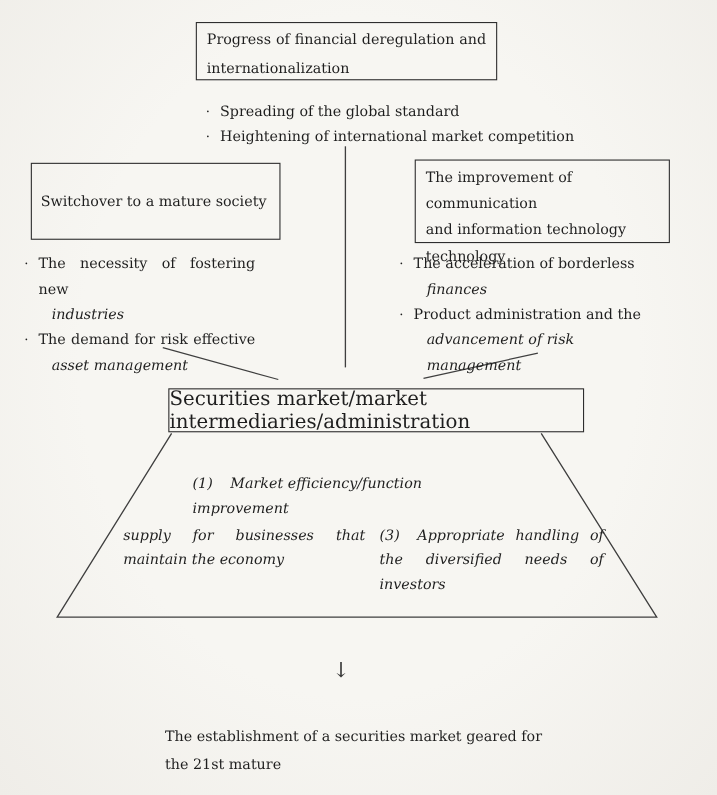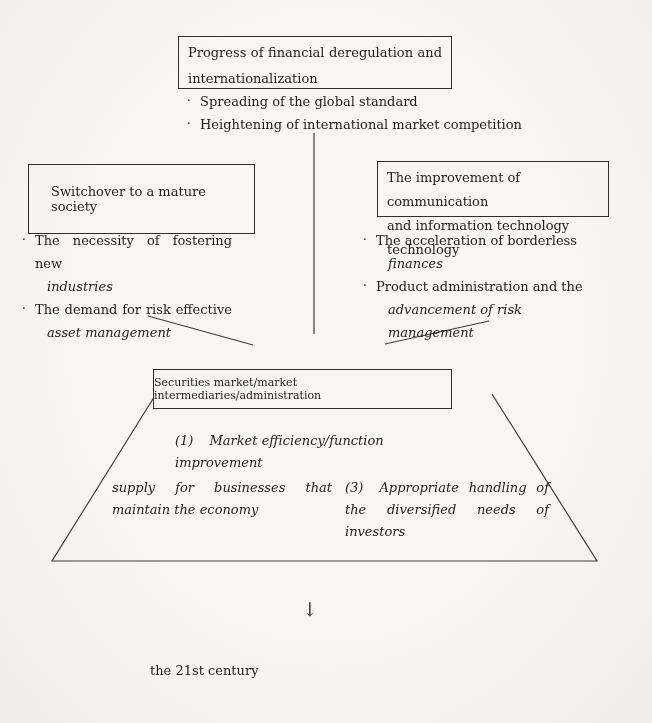--- a/index.html
+++ b/index.html
@@ -10,43 +10,42 @@
     font-family:"DejaVu Serif", serif;
     color:#1e1e1e;
     font-size:13px;
     overflow:hidden;
   }
   .abs{position:absolute;}
   .box{
     position:absolute;
     border:1px solid #2e2e2e;
     box-sizing:border-box;
-    margin-top:16px;
   }
   .stretch{text-align:justify;text-align-last:justify;}
   .lines-svg{position:absolute;left:0;top:0;pointer-events:none;}
   .line-row{line-height:26px;}
   
   .top-box{left:178px;top:20px;width:274px;height:53px;padding:3px 9px;}
   
   .top-bullets{left:187px;top:90px;line-height:23px;}
   .bullet-item{display:grid;grid-template-columns:13px auto;}
   .dot{font-size:12px;}
   
-  .left-box{left:28px;top:148px;width:227px;height:70px;display:flex;align-items:center;padding-left:22px;}
-  .right-box{left:377px;top:145px;width:232px;height:56px;padding:4px 9px;line-height:24px;}
+  .left-box{left:28px;top:148px;width:227px;height:70px;display:flex;align-items:center;padding-left:8px;}
+  .right-box{left:377px;top:145px;width:232px;height:76px;padding:4px 9px;line-height:24px;}
   
   .side-bullets{line-height:23px;}
   .left-bullets{left:22px;top:229px;width:210px;}
   .right-bullets{left:363px;top:229px;width:224px;}
   .bl .cont{padding-left:12px;font-style:italic;}
   
-  .center-box{left:153px;top:353px;width:299px;height:40px;
+  .center-box{left:153px;top:353px;width:378px;height:40px;
     display:flex;align-items:center;justify-content:center;
-    font-size:11px;background:#f7f6f2;}
+    font-size:18px;background:#f7f6f2;}
   
   .goal-line{line-height:22px;font-style:italic;}
   .gnum{margin-right:16px;}
   .goal1{left:175px;top:430px;width:290px;}
   .goal2{left:112px;top:477px;width:220px;}
   .goal3{left:345px;top:477px;width:204px;}
   
   .down-arrow{left:302px;top:598px;font-size:19px;color:#3a3a3a;}
   .conclusion{left:150px;top:658px;width:345px;line-height:25px;}
 </style>
@@ -143,16 +142,17 @@
     <div class="goal-line stretch">
       <span class="gnum">(3)</span><span>Appropriate handling of</span>
     </div>
     <div class="goal-line stretch">the diversified needs of</div>
     <div class="goal-line">investors</div>
   </div>
 
   <div class="abs down-arrow">↓</div>
 
   <div class="abs conclusion">
-    <div>the 21st century</div>
+    <div>The establishment of a securities market geared for</div>
+    <div>the 21st mature</div>
   </div>
 
 </div>
 
 </body></html>

